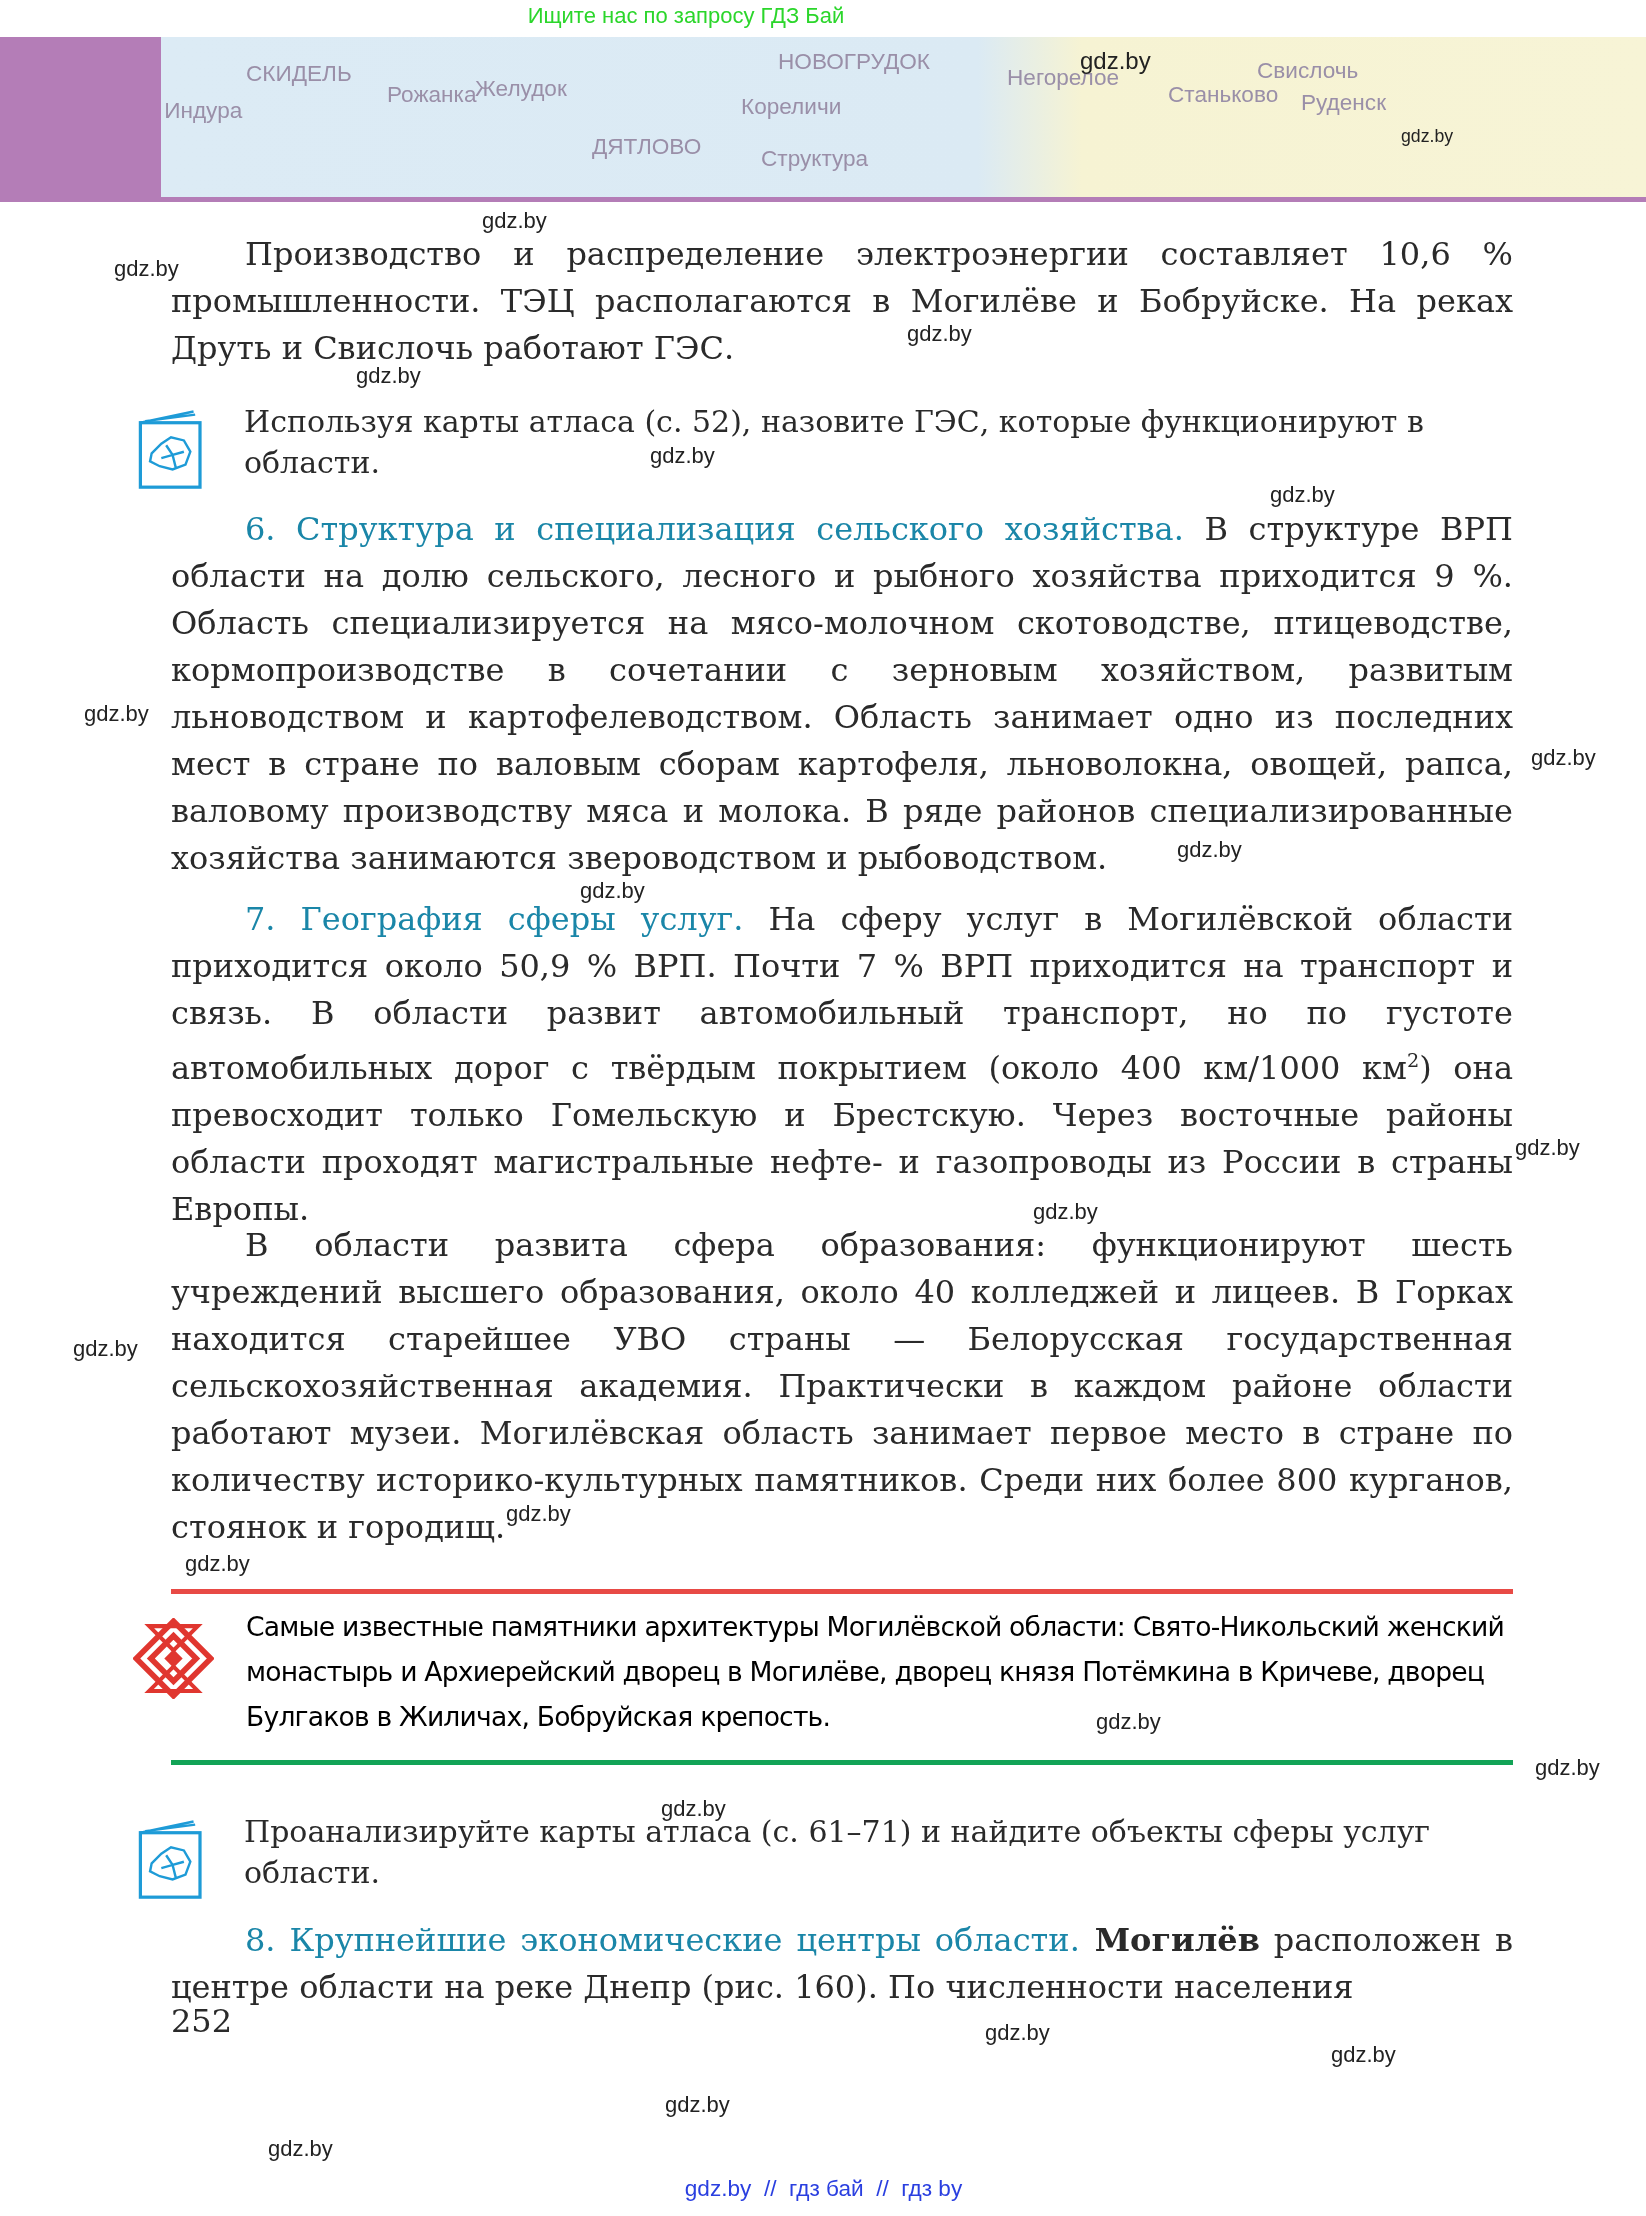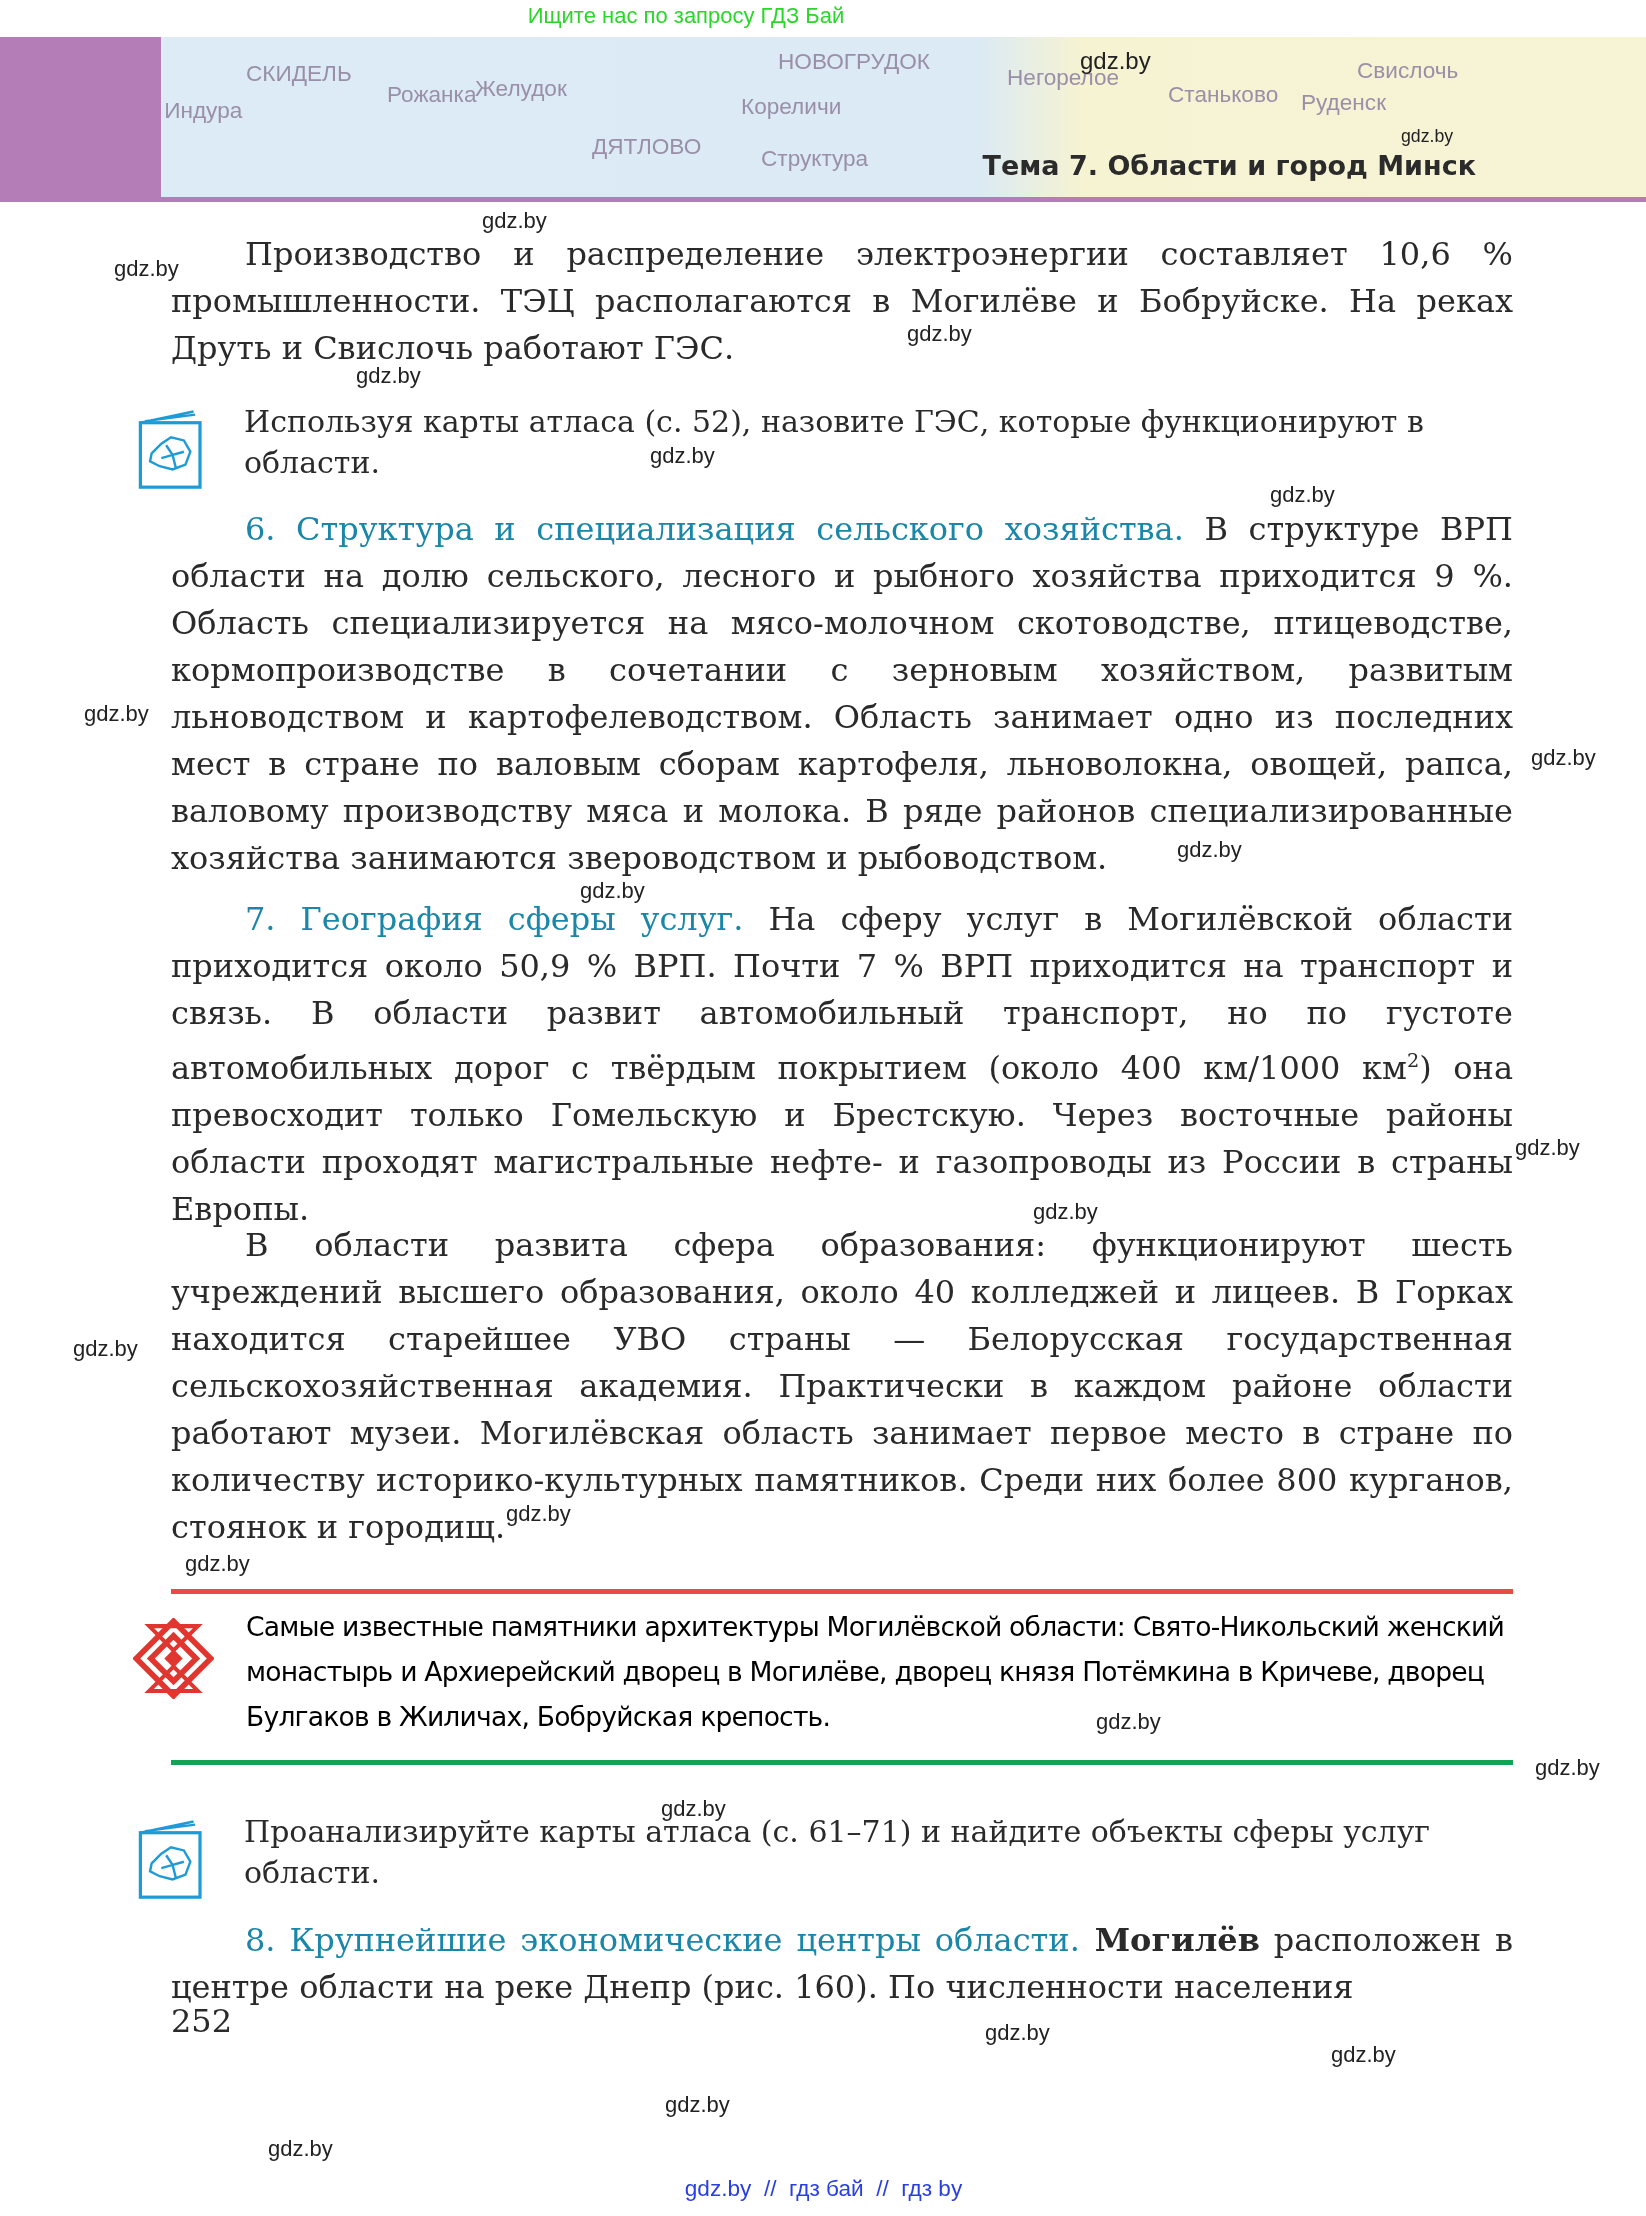--- a/index.html
+++ b/index.html
@@ -36,24 +36,23 @@
     <span class="maplabel" style="left:85px;top:24px">СКИДЕЛЬ</span>
     <span class="maplabel" style="left:617px;top:12px">НОВОГРУДОК</span>
     <span class="maplabel" style="left:3.2px;top:61px">Индура</span>
     <span class="maplabel" style="left:226px;top:45px">Рожанка</span>
     <span class="maplabel" style="left:314px;top:39px">Желудок</span>
     <span class="maplabel" style="left:580px;top:57px">Кореличи</span>
     <span class="maplabel" style="left:431px;top:97px">ДЯТЛОВО</span>
     <span class="maplabel" style="left:600px;top:109px">Структура</span>
     <span class="maplabel" style="left:846px;top:28px">Негорелое</span>
     <span class="maplabel" style="left:1007px;top:45px">Станьково</span>
-    <span class="maplabel" style="left:1196px;top:21px">Свислочь</span>
+    <span class="maplabel" style="left:1096px;top:21px">Свислочь</span>
     <span class="maplabel" style="left:1140px;top:53px">Руденск</span>
   </div>
-  <div class="topic">Тема 7. Области и город Минск</div>
   <div class="bar"></div>
 </div>
 
 <div class="para indent" style="top:231px">Производство и распределение электроэнергии составляет 10,6 % промышленности. ТЭЦ располагаются в Могилёве и Бобруйске. На реках Друть и Свислочь работают ГЭС.</div>
 
 <div class="atlas" style="top:405px">
   <svg width="68" height="87" viewBox="0 0 84 108">
       <rect x="4" y="22" width="74" height="80" fill="none" stroke="#1e9bd7" stroke-width="4"></rect>
       <path d="M4 22 L70 8 M10 20 L72 12" stroke="#1e9bd7" stroke-width="3" fill="none"></path>
       <path d="M18 60 L30 48 L42 40 L58 44 L66 58 L60 74 L44 80 L28 76 L16 70 Z M36 50 L44 62 L58 58 M30 66 L44 62 L48 78" fill="none" stroke="#1e9bd7" stroke-width="3"></path>

